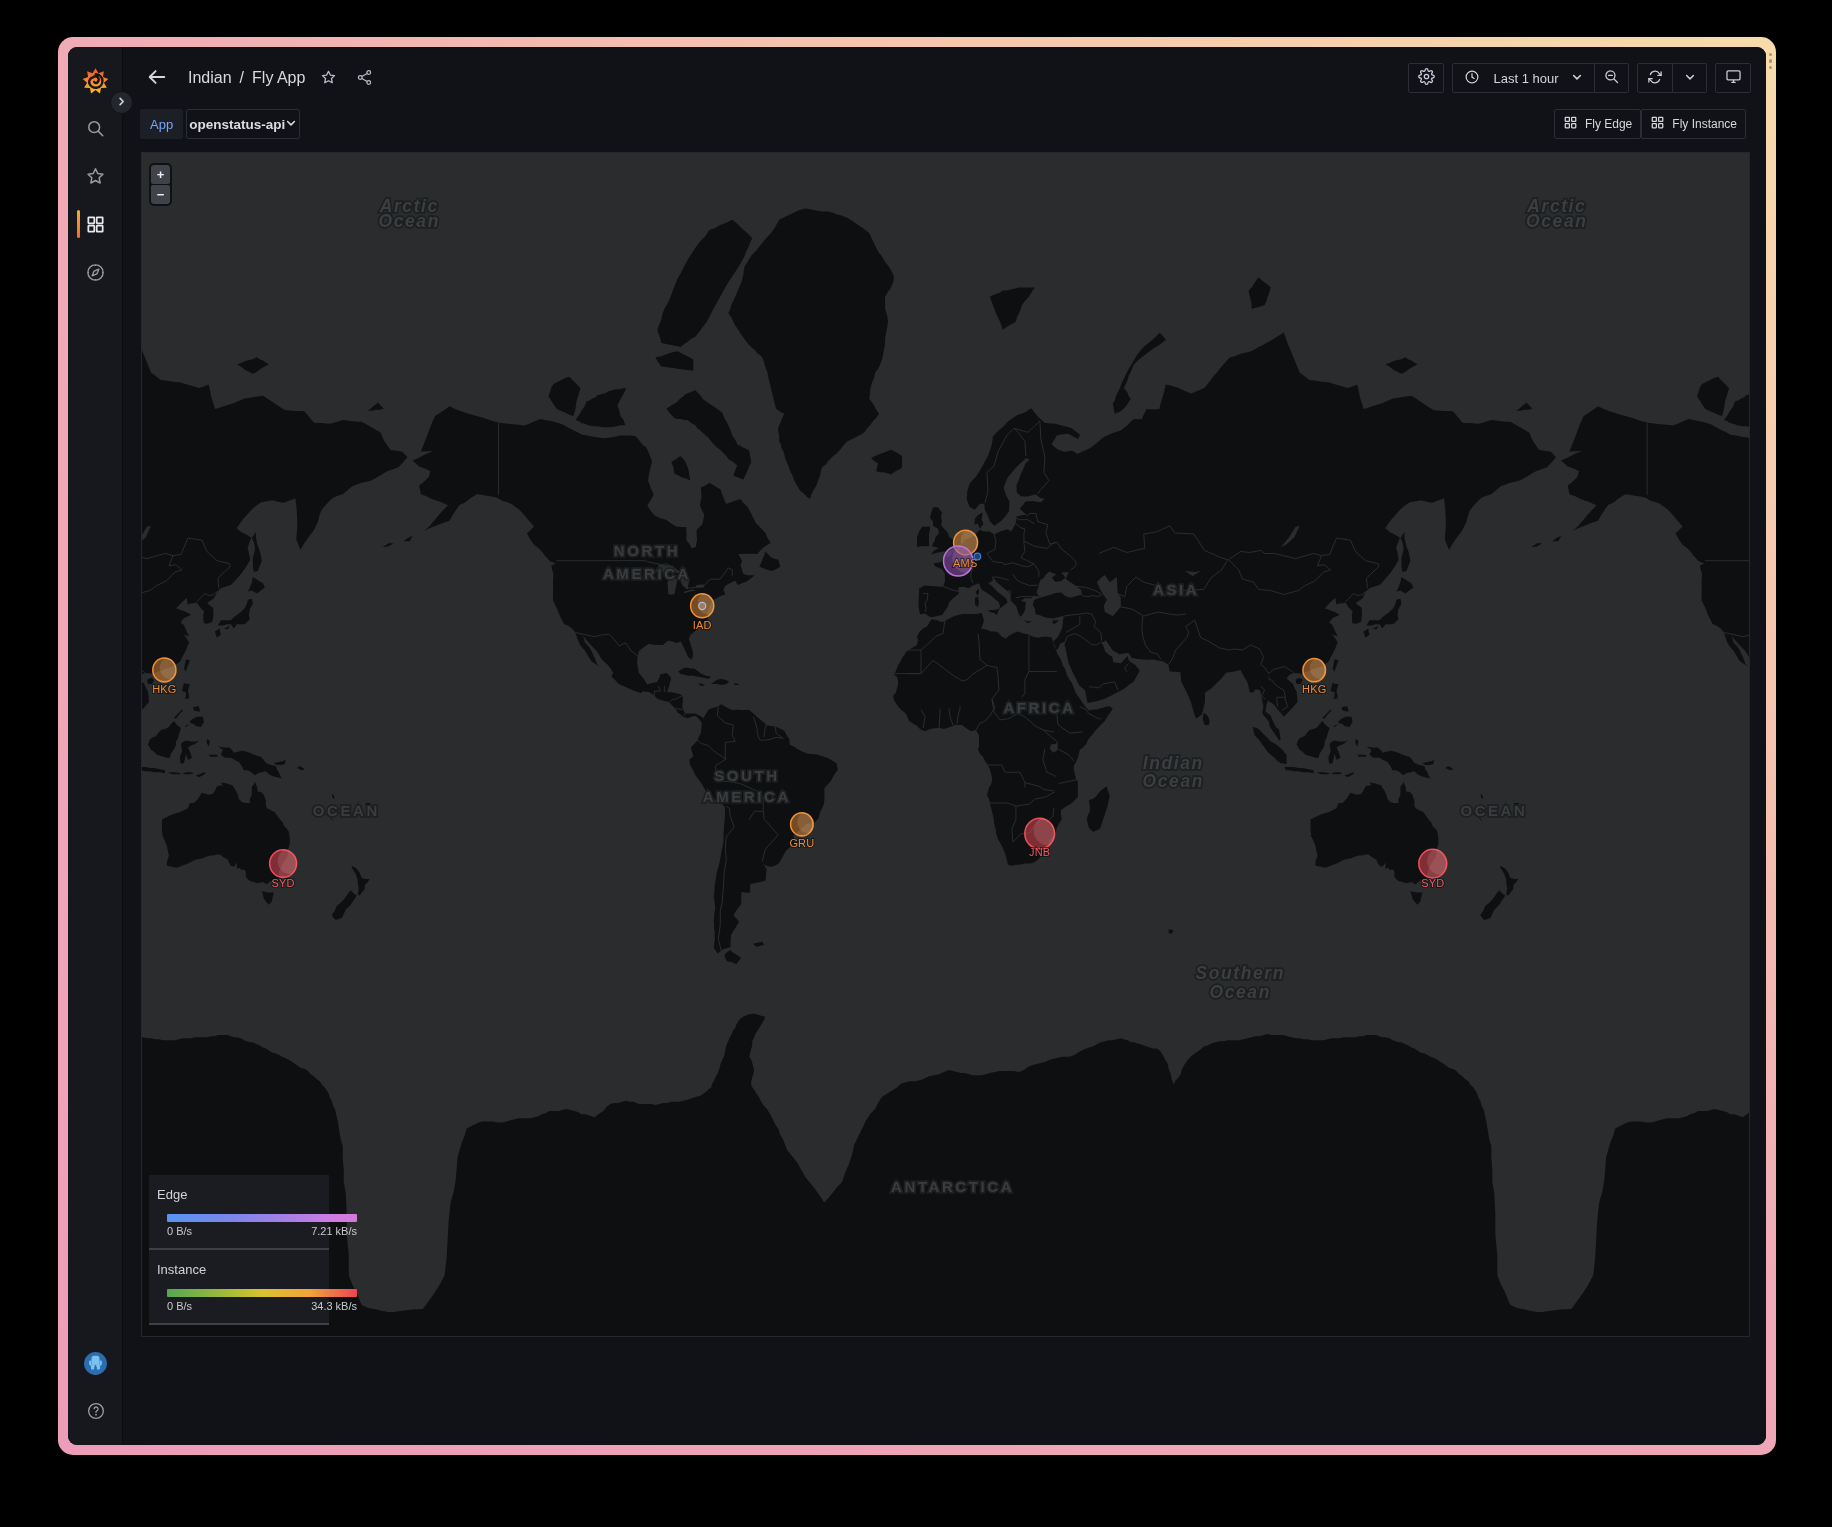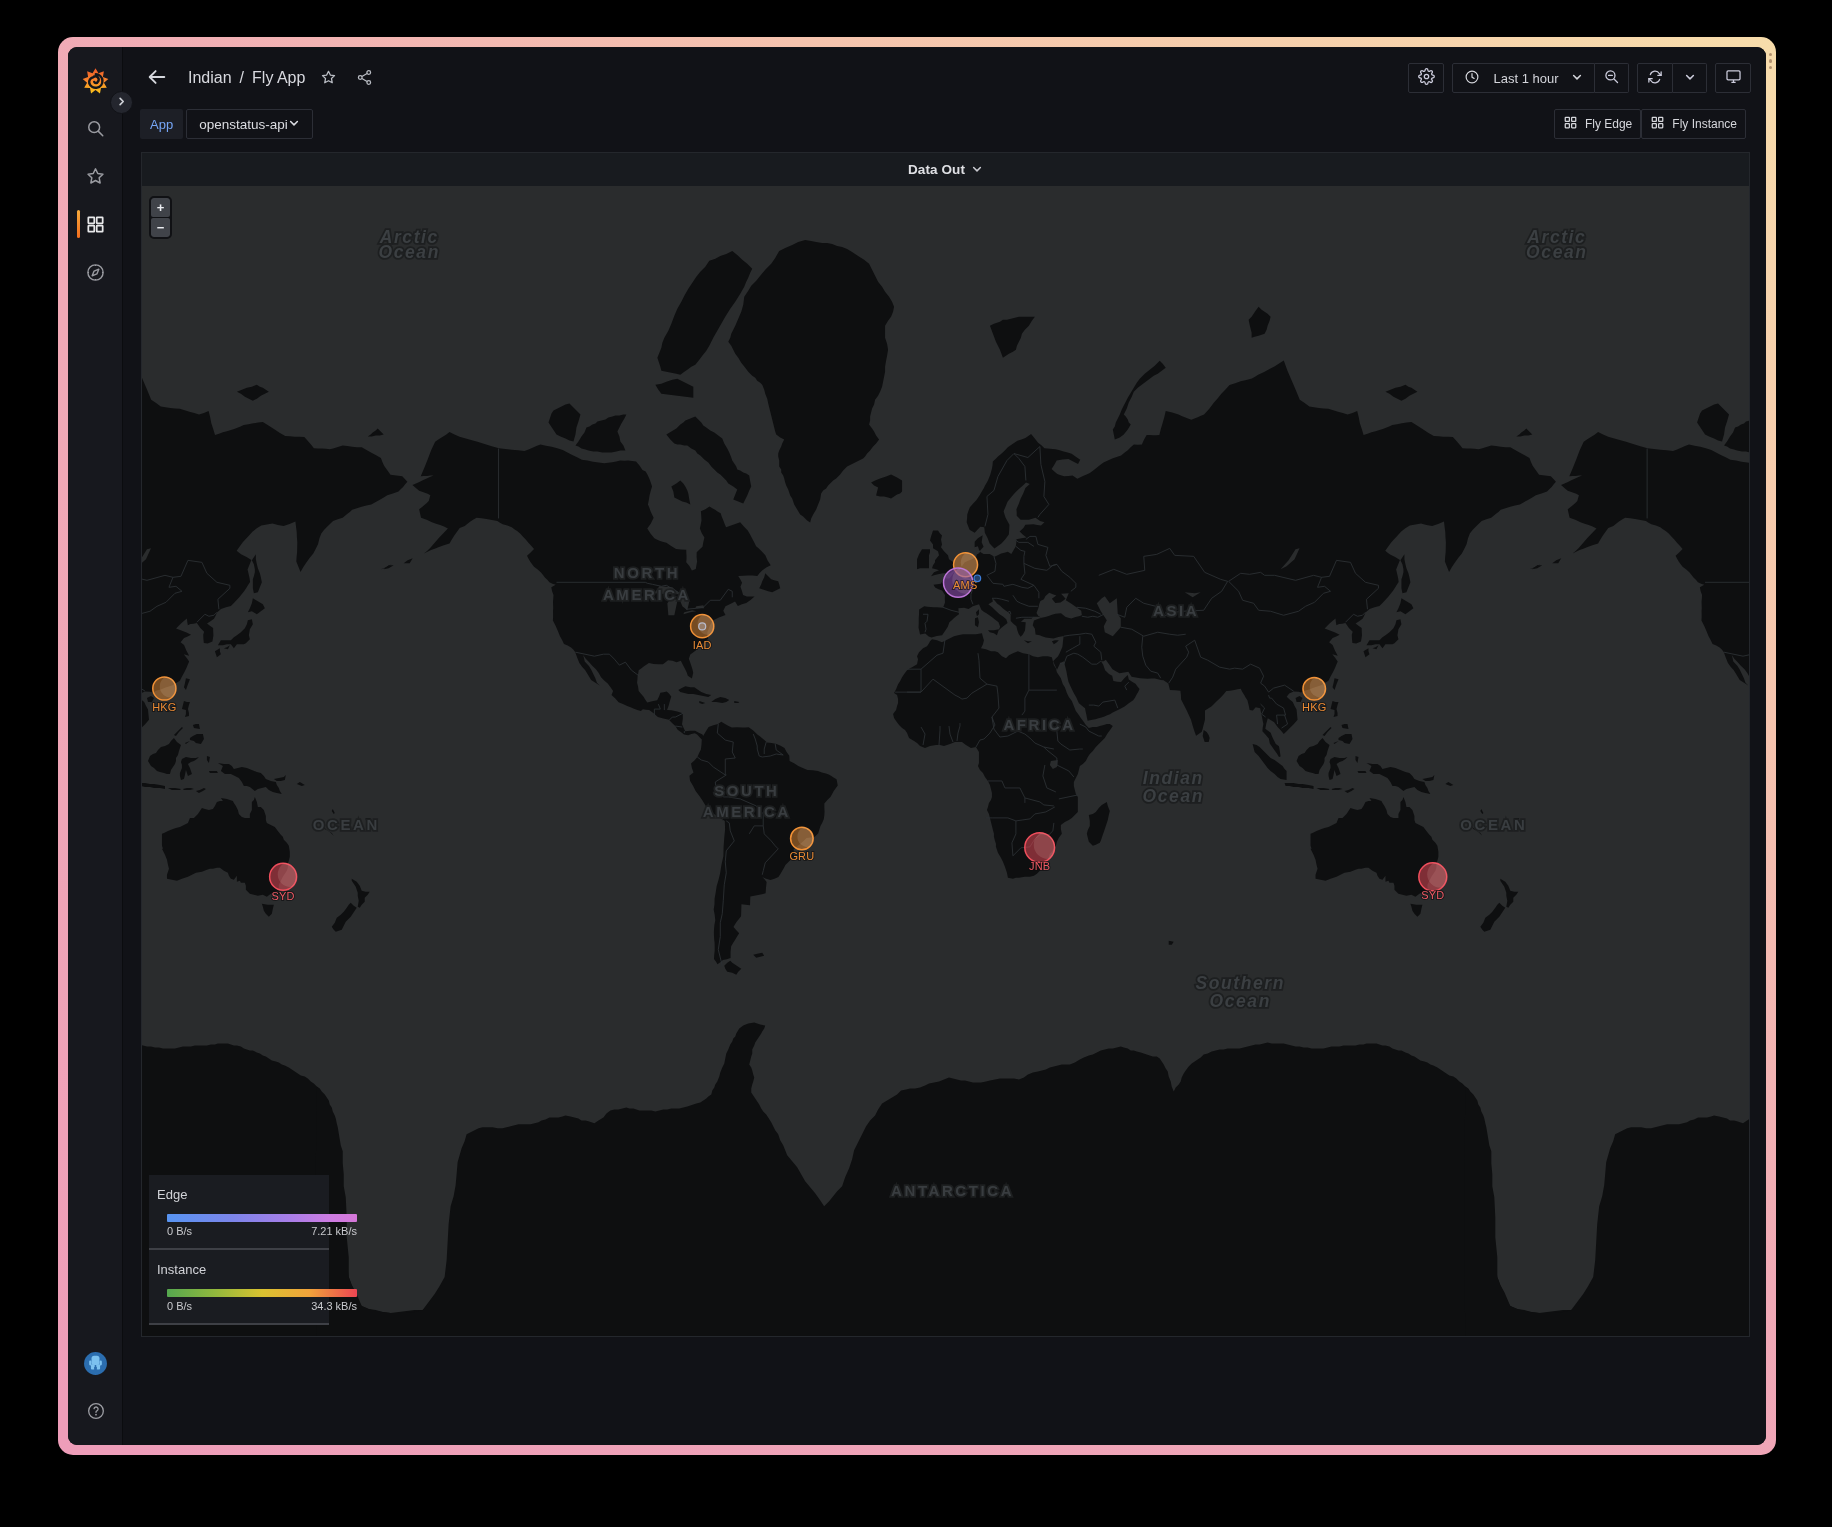--- a/index.html
+++ b/index.html
@@ -44,22 +44,22 @@
 .time-btn{width:143px;padding:0 11px;font-weight:500;color:#d4d5db;justify-content:flex-start}
 .time-btn .tr-label{flex:1;text-align:center;margin-left:1px}
 .zoomout-btn{width:34px}
 .refresh-btn{width:36px}
 .refresh-arrow{width:34px}
 
 .submenu{position:absolute;top:62px;left:0;right:0;height:30px}
 .var{position:absolute;left:16px;top:0;display:flex;height:30px}
 .var-label{display:flex;align-items:center;padding:0 10px;background:#1d1f26;color:#76a6f7;font-size:13px;
   font-weight:500;border-radius:2px;cursor:pointer}
-.var-value{display:flex;align-items:center;margin-left:3px;padding:0 12px;border:1px solid #2c2e36;
-  background:#111217;color:#dcdde2;font-size:13.5px;font-weight:400;border-radius:2px;cursor:pointer}
+.var-value{display:flex;align-items:center;margin-left:3px;padding:0 2px;border:1px solid #2c2e36;
+  background:#111217;color:#dcdde2;font-size:13.5px;font-weight:700;border-radius:2px;cursor:pointer}
 .var-value svg{margin-top:1px}
 .submenu-right{position:absolute;right:20px;top:0;display:flex;height:30px}
 .dash-link{display:flex;align-items:center;gap:7px;padding:0 8px;border:1px solid #2c2e36;border-radius:2px;
   color:#d6d7dc;font-size:12px;font-weight:500;cursor:pointer;background:#111217;text-decoration:none}
 
 .panel{position:absolute;left:17px;top:105px;width:1609px;height:1185px;background:#181b1f;
   border:1px solid rgba(204,204,220,.07);display:flex;flex-direction:column}
 .panel-header{height:33px;display:flex;align-items:center;justify-content:center;gap:6px;cursor:pointer}
 .panel-header h2{font-size:13.5px;font-weight:600;color:#dfe0e4;letter-spacing:.1px}
 .panel-header svg{color:#c9cad0;margin-top:1px}
@@ -279,26 +279,20 @@
                   <rect x="3.6" y="3.6" width="6.6" height="6.6" rx=".8"></rect>
                   <rect x="13.8" y="3.6" width="6.6" height="6.6" rx=".8"></rect>
                   <rect x="3.6" y="13.8" width="6.6" height="6.6" rx=".8"></rect>
                   <rect x="13.8" y="13.8" width="6.6" height="6.6" rx=".8"></rect>
                 </svg></span>
               <span>Fly Instance</span>
             </a>
     </div>
    </div>
    <section class="panel">
-    <header class="panel-header">
-      <h2>Data Out</h2>
-      <span><svg width="12" height="12" viewBox="0 0 16 16" fill="none" stroke="currentColor" stroke-width="2" stroke-linecap="round" stroke-linejoin="round">
-                <path d="m3.5 6 4.5 4.5L12.5 6"></path>
-              </svg></span>
-    </header>
     <div class="map">
      <svg class="map-svg" viewBox="0 0 1609 1152" preserveAspectRatio="none">
       <rect x="0" y="0" width="1609" height="1152" fill="#2a2c2d"></rect>
       <defs>
         <g id="world">
           <path d="M279.1 290.8L282.7 282.2 286.2 273.5 289.5 264.7 293.5 256.2 297.1 253.8 300.7 251.4 304.4 249.1 307.9 246.5 312.9 249 318 251.1 323.3 252.8 328.6 254.3 335.9 256.3 343 258.4 350.2 260.7 357.4 262.7 363.8 263.5 370.2 264.1 376.6 264.7 382.9 265.4 387 264 391 262.3 394.9 260.5 398.9 259 404.5 260.2 410.2 261.2 415.8 262.7 421.3 264.5 426 267 430.8 269.4 435.6 271.8 440.4 274.3 446 275.1 451.6 276.2 457.2 277.1 462.8 277.7 466.8 277.3 470.8 276.8 474.8 276 478.8 275.1 482.8 275.2 486.8 275.1 490.8 275.4 494.7 276 498.1 280.1 501.1 284.4 504.3 286 506.3 289.6 508 293.3 509.4 297.1 510.7 300.9 509.4 305.4 508.2 309.8 507.5 314.4 506.6 319 508 322.3 509.2 325.8 510.7 329.1 512.3 332.4 510.9 335.2 509.5 338 507.7 340.6 505.9 343.1 509.1 348.2 513 352.8 515.9 354.3 518.8 355.6 522 356.5 525.1 357.4 529.8 360.7 534.7 363.7 539.8 364.1 544.9 364.3 545 367.4 545.2 370.5 545.2 373.7 544.9 376.8 548.1 380.7 550.6 385.1 554.5 383.6 555.1 379.9 555.8 376.2 555.3 371.7 555.4 367 558.2 364.1 561.2 361.4 562 356.8 563.1 352.2 560.5 347.8 558.6 343.1 559.4 339 560.2 335 559.9 330.4 559.6 325.8 564 323.7 568.2 321.1 571 322.7 573.8 324.4 576.6 326.2 579.4 327.8 580.5 331.4 582 334.9 583.3 338.4 584.8 341.9 588.3 340.6 591.9 339.4 595.4 338.2 598.9 336.9 602.6 341 606.5 345 608.7 348.9 610.8 352.9 612.9 356.8 614.9 360.9 617.3 363 619.6 365.2 621.8 367.5 624.1 369.8 626.4 375.1 629.5 379.9 625 382.2 620.9 385.1 618.4 387.7 616.1 390.6 611.3 390.3 606.5 390.3 601.8 390.4 597 390.6 599 394 600.8 397.5 599.2 401.4 600.7 405.6 601.8 409.8 605.6 411.2 609.4 411.1 613.3 411.2 609.3 414.7 605 417.6 600.7 418.9 596.6 420.7 593.8 416.2 589 418.7 584.2 421.1 582 425.5 584.2 429.8 580.9 430.9 577.6 432.2 574.6 433.8 571.4 435.3 568.5 440.3 567.3 443.8 566 447.2 566.2 450.5 566.9 453.6 562.8 456.7 559 460.2 556.7 462.8 554.4 465.2 551.7 467.3 549 469.4 547.5 473.5 548.8 477 550 480.5 551.1 484.1 551.9 487.7 550.6 493.4 546.5 490.6 545.3 487.1 543.6 483.7 541.5 479.7 539.5 475.7 535.3 477.2 531.1 475.7 526.7 475 524.2 477 521.6 479 517.1 479 512.3 478.8 507.5 477.9 504.9 479.7 502.3 481.4 499.8 483.3 497.3 485.2 496.8 488.3 496.2 491.4 496 494.5 495.7 497.6 496.7 501.7 497.3 505.9 499.6 508.7 502 511.4 503.8 514.5 505.9 517.5 510.8 516.2 515.8 515.1 517.7 511.5 519 507.6 522.2 507.1 525.4 506.3 527.8 508.7 529.9 511.4 528.3 516.8 527.2 520.9 525.7 524.8 530.2 525.2 535.9 526.3 541.4 528.1 541.5 533.7 540.7 539.3 542.2 542.8 543.9 546.1 548.9 545.7 553.8 545.8 557.5 547.6 561.2 549.4 561.8 551 564.5 546.4 567.3 541.9 572 540.2 576.8 539 580 536.7 584.2 539.3 587.3 541 590.6 542.5 595.7 542.2 600.8 542.5 604.2 542.5 607.5 542.2 612 545.5 616.1 549.4 618.6 551.3 621 553.3 623.4 555.3 625.7 557.4 630.5 558 635.3 559 639.4 560.8 643.3 562.9 645.4 567 648.1 570.8 648.4 576 652.9 578.2 657.1 580.9 661.6 583 666.3 584.9 671.6 585.2 676.8 585.9 680.7 587.4 684.8 588.4 687.6 589.6 690.2 591.1 692.8 592.7 695.4 594.2 696 597.4 696.6 600.6 694.6 603.3 692.6 606.1 691 609 689.3 612 686.2 615.1 683.2 618.5 683.2 622.5 683.4 626.5 683.2 630.4 682.6 634.4 681.1 637.8 679.3 641.1 678.2 644.7 677.1 648.3 673.6 651.8 669.5 652.7 665.3 653.2 662.4 656.2 659.2 659 655.8 661.6 652.5 664.4 652.4 668 652.5 671.6 648.5 676 644.2 680.1 642.7 683.2 640.9 686.3 639.2 689.3 637.2 692.2 633.3 694 629.2 695.3 624.1 693.7 621.2 692.2 623.5 694.6 625.4 697.2 624.8 702.8 624.4 708.4 620.7 709.5 616.8 710.3 613 711 609.1 711.7 608.9 716 608.8 720.4 604.5 720.1 600.2 719.6 600.1 722.6 600 725.6 599.9 728.6 599.8 731.6 597.7 734.2 595.6 736.8 593.8 739.6 592.2 742.4 595.1 745.5 597.9 748.5 595.8 751.7 593.9 755 591.8 758.2 589.9 761.6 589.3 767.4 589.3 773.3 585.5 774.5 581.6 775.4 579 777.6 576.2 779.6 574.6 776.9 572.7 774.3 572.9 770.3 573.4 766.2 573.4 762.2 573.3 758.1 572.9 754.8 572.7 751.4 572.6 748.1 572.7 744.8 573.1 740.2 574 735.6 573.4 730.1 572.4 724.7 573.2 719.4 573.3 714.1 574.4 707.7 575.4 701.3 577.2 695.1 578.8 688.7 580.2 680 582.1 671.4 582.3 662.6 582.9 653.9 583.3 649.4 583.8 645 583.7 640.5 583.5 636.1 579.7 633.6 575.8 631.1 571.9 628.7 567.9 626.4 566.2 623.7 564.5 621 562.8 618.3 561.2 615.5 557.9 610.7 554.3 606.1 551.7 600.8 548.7 595.8 548.1 590.7 552.2 587.5 550.6 583.1 549.7 578.5 553.1 575.6 556.1 572.1 557.7 568.2 559.6 564.5 560.2 559.5 560.5 554.5 558.1 552 555.8 549.4 553.5 548.1 550.1 549 546.8 550.3 542.7 549.4 539.5 547 536.3 544.8 534 540.9 530.7 537.9 527.6 534.7 522 533.5 516.5 531.8 512.3 528.1 507.8 524.8 504.6 524.7 501.5 524.2 499.5 525.8 496 524.8 492.6 523.6 489.2 522.1 485.8 520.8 481.5 518.9 477.2 517.1 473.9 513.4 470.1 510 471.7 505.9 469.1 502.1 466.3 498.3 462.8 495.3 459.6 492 457.3 487.9 454.5 484.1 450.8 480.6 447.5 476.8 444.3 473.5 441.7 469.8 442.6 473.1 443.3 476.4 445.4 478.6 447.5 480.8 449.8 484.5 451.6 488.4 453.8 492.9 455.5 497.6 458.3 500.4 454 497.7 449.7 494.8 446.7 489.8 443.6 484.8 440.6 481.5 437.9 477.9 435.7 472.4 433.7 466.7 431.8 464.3 429.6 462.2 426.2 460.2 422.5 458.7 420.6 454.7 418.4 450.8 416.5 446 414.1 440.6 411.4 435.3 411.6 432.2 411.6 429.1 411.5 426 411.7 422.9 411.6 419.6 411.5 416.3 411.8 413.1 412 409.8 410.6 405.9 409.8 401.9 414.2 399.5 411 398.5 407.9 397 405.8 394.4 403.4 392.1 401.5 389.6 399.5 387.1 396.2 384.1 392.5 381.5 390.6 378.8 388.6 376.2 387 373.3 385.5 370.3 389.1 367.1 392.5 363.7 389.7 360.5 386.9 357.4 384.2 354.1 381.3 351 378.6 348.2 375.6 345.6 372.8 343.8 370.2 341.9 365.8 340 361.2 338.8 358.4 337.4 355.8 335.6 350.4 334.6 344.9 333.7 340 332.8 335 332.4 331.9 334.2 328.8 336.1 325.9 338.3 323.2 340.6 318.1 342.5 315.4 346.3 312.7 350.1 310.2 354 307.9 358 302.2 359.8 296.7 362 293.1 363.5 289.4 364.7 285.8 366.4 282.3 368.1 285.4 365.6 288.3 362.9 290.9 359.9 293.5 356.9 297.4 352.3 301.5 348 303.9 345.6 306.3 343.1 302.4 341.2 298.5 339.5 294.4 338.3 290.3 336.9 285 334.3 279.4 332.4 278.4 328.1 277.5 323.8 280.1 321.9 282.5 319.9 284.9 317.8 287.1 315.5 288.7 309.8 286 308.4 283.2 307.3 280.4 306.3 277.5 305.4 274.2 302.4 270.8 299.4 274.3 298 277.7 296.4 281.1 294.8 284.5 293.2 288.2 291.6 291.9 290 288.7 290.1 285.5 290.4 282.3 290.5Z M669 337L666 335 664 333 662 331 659 329 656 324 653 319 652 316 651 313 649 310 648 307 647 304 645 300 644 297 643 293 642 290 640 287 640 284 638 281 638 278 638 275 637 271 637 268 638 265 640 261 641 258 643 254 639 252 635 249 634 246 633 242 632 238 631 234 630 230 629 226 628 222 627 218 626 213 624 208 623 204 621 199 619 197 616 195 614 192 611 190 607 186 604 182 600 177 597 172 594 168 592 164 590 160 587 156 589 152 590 148 592 144 594 140 597 133 600 126 602 119 603 111 607 105 610 100 615 95 619 90 624 84 630 78 634 72 638 65 644 62 651 59 657 56 664 54 670 55 675 56 681 57 686 57 691 58 696 60 701 61 706 63 711 66 717 70 723 74 728 78 731 84 734 90 737 96 741 101 744 106 748 111 751 116 753 121 752 126 750 131 747 135 744 140 744 146 744 152 746 158 747 164 746 170 745 175 744 181 744 186 743 191 742 196 741 201 739 206 737 210 734 214 733 219 731 223 730 227 729 231 729 235 728 239 731 243 733 246 735 250 738 254 735 258 732 261 729 265 726 268 724 271 722 273 718 275 714 277 710 279 706 281 702 285 699 289 697 291 695 293 692 295 690 297 687 300 685 303 682 305 680 308 679 314 677 319 675 324 672 329 670 333Z M602 318L597 316 592 314 594 309 596 304 592 301 587 298 585 295 582 292 579 289 576 287 573 284 570 281 567 277 563 274 561 272 559 270 556 268 554 265 550 263 546 260 543 260 539 259 536 259 533 258 529 254 525 249 530 246 535 243 537 241 539 239 542 237 544 235 549 233 554 231 557 234 560 237 562 240 565 242 569 245 573 247 577 250 581 253 583 258 586 263 588 267 590 272 591 275 593 278 595 281 596 284 599 285 602 287 605 288 608 290 609 296 610 301 608 305 606 310 604 314Z M484 265L479 265 475 266 470 267 466 267 461 267 456 266 452 266 447 265 444 264 440 263 437 261 434 260 437 256 440 251 443 247 445 242 448 241 451 239 454 238 456 236 460 235 464 234 467 232 471 231 474 230 478 230 482 229 485 229 483 233 480 238 478 242 476 246 478 251 479 256 482 260Z M520 185L525 186 530 187 535 188 539 189 543 186 546 184 550 181 554 179 558 174 561 170 565 165 568 160 572 152 576 145 580 138 584 131 589 123 594 116 599 108 603 101 605 96 607 92 609 87 611 83 606 78 601 74 596 69 591 65 585 68 579 70 574 73 568 75 564 81 559 86 555 91 551 97 547 103 543 110 540 116 536 123 533 130 530 138 527 145 523 152 521 157 520 162 518 167 516 172 517 175 518 178 519 181Z M432 256L428 255 424 253 419 251 415 249 413 246 411 243 409 240 407 237 408 234 409 231 410 228 412 225 416 223 420 221 424 219 428 218 430 220 433 223 436 226 439 229 437 236 435 242 434 249Z M552 212L544 211 536 210 528 209 520 208 517 204 514 199 520 198 525 196 531 194 536 193 540 195 544 197 548 199 552 201 552 206Z M549 319L545 317 541 316 537 314 533 312 532 306 530 301 535 298 539 295 542 298 544 301 546 305 547 308 548 314Z M639 403L635 405 631 407 627 406 624 405 621 404 618 403 620 399 621 396 623 392 624 388 627 391 630 394 633 395 637 396 638 399Z M537 505L540 503 544 501 549 502 553 502 557 505 560 507 565 509 570 510 567 512 562 511 557 510 552 509 547 509 543 508 539 507Z M570 517L574 514 579 512 584 513 588 515 585 517 581 518 575 517Z M735 310L739 311 743 311 747 312 750 313 753 311 756 309 759 308 761 306 761 300 761 295 756 292 750 289 745 291 739 293 734 295 730 297 733 300 737 302 736 306Z M790 391L793 390 797 389 802 388 805 388 809 388 812 386 813 381 814 378 811 376 808 374 807 370 803 366 800 362 801 359 800 354 801 350 799 348 797 345 792 345 791 348 790 351 789 355 792 359 792 363 797 366 798 370 794 375 794 377 792 380 791 383 795 384 798 385 793 387 790 391Z M788 383L785 383 782 383 779 383 776 384 776 379 776 374 778 369 781 364 785 364 789 364 789 367 788 370 788 373 788 376 788 379Z M849 140L853 138 856 137 859 136 862 134 866 134 870 133 874 132 878 131 882 131 886 131 890 131 894 131 891 135 888 140 884 144 881 148 880 152 878 156 876 160 875 164 872 166 868 168 865 170 862 172 859 164 855 156 852 148Z M974 254L979 252 983 249 987 244 990 239 988 237 987 234 985 231 983 229 986 223 988 217 991 211 993 206 997 202 1001 199 1005 196 1009 193 1013 190 1017 188 1021 185 1025 182 1022 178 1019 175 1014 180 1009 184 1004 188 999 193 996 197 993 202 990 207 987 212 985 216 983 220 981 224 979 229 977 233 975 237 974 241 972 244 973 249Z M1111 152L1114 151 1118 150 1121 149 1124 148 1126 144 1127 140 1129 135 1130 131 1127 128 1124 126 1121 124 1118 121 1115 125 1113 128 1111 131 1108 134 1109 139 1110 143 1111 147Z M1245 206L1250 204 1255 202 1260 201 1265 199 1268 201 1271 202 1274 204 1277 206 1273 208 1269 210 1265 213 1261 215 1257 213 1253 211 1249 208Z M1376 251L1380 251 1384 250 1388 250 1392 249 1389 246 1386 243 1384 245 1381 247 1379 249Z M778.1 424.2L778 428.7 777.7 433.3 777.7 437.8 777.5 442.4 778.3 445.8 779 449.2 784.2 448.4 787.7 451.2 790.5 452.2 795.8 450.9 801.1 450 804 445.8 806.8 441.5 808.4 437 810.8 434.9 813.1 432.8 815.5 430.8 818 429 817.6 425.9 817.4 422.9 823.1 422.4 827.6 423.8 831.8 421.1 834.9 420 838.1 418.9 839.2 421.8 840.4 424.6 842.8 426.5 845.5 428.1 848.4 430 851.2 431.9 854.3 434.6 857.6 437 859.2 441.5 857.6 445.2 860.5 442.4 862.4 441.1 866.6 437.8 865.3 434.1 862.1 431.3 858.6 429 854.8 425.6 851.2 422 847.4 418.9 851.9 416.2 851.2 412.6 853.9 415.4 856.4 418.5 859.2 420.6 861.8 422.9 864.3 424.9 866.9 426.8 869.8 429.4 869.7 432.6 869.8 435.7 872.5 438.6 875.5 441.1 876.4 445 877.8 448.8 879.7 451.6 881.9 449.2 884.1 445.2 884.5 441.1 884.8 437 880 436.6 883.5 433.6 887 433.6 890.5 433.6 892.8 431.5 896.8 431.6 900.8 432.2 897.6 431.1 895.6 427.7 897.6 422.4 898.3 419 899.5 415.8 903 413.9 904.6 410.8 908.4 407.5 911.9 409 915.5 410.3 911 413.5 914.5 417.6 919.6 417.1 922.2 415.4 924.7 413.5 922.6 410.9 920.2 408.4 924.1 408.2 927.9 408 926.4 411.4 925 414.9 929.8 418 932.7 420 935.6 422 940.4 425.5 941 429.8 939.1 430.7 934.7 431.7 930.5 433.2 927.4 432.5 924.4 431.5 920.2 428.1 914.5 428.5 911.1 429.6 907.8 430.7 904.3 431.7 900.8 432.6 896.9 433.8 893.1 435.3 891.8 439.9 894 443.6 894.7 449.2 898.8 450 901.8 451.4 904.9 452.4 908.8 452.7 912.6 453.2 917.6 451.8 922.8 450.8 922.2 455.2 921.9 458.5 921.5 461.8 920 465.4 918.3 469 917 471.3 914.6 473.6 912.3 476.1 914.2 480.3 916.1 484.5 917.8 481.2 919.3 477.9 923.1 476.1 924.3 481.2 925.6 486.3 926.5 491.4 927.6 496.5 930 501.8 932.4 506.9 933.9 509.7 935.5 512.4 936.8 515.3 938.1 518.1 941.1 520.7 944.2 523.2 944.8 526.3 945.5 529.4 946.1 532.6 946.8 535.7 951.5 534.7 954.6 534.1 957.7 533.3 960.7 532.4 963.7 531.4 966.4 530.2 969.2 529.1 971.9 527.5 974.5 526.1 979.2 523.8 983.8 521.5 988 518.1 992.4 515.1 994.2 512.6 995.6 510 997.4 507 998.8 503.9 996.7 501.3 994.7 498.6 991.3 496.6 988 494.4 987 489.8 983.5 493.2 980.3 496.9 976.5 496.5 972.6 495.8 971.4 490.6 968.2 488.8 964.3 485.2 962.4 479.7 960.2 476.1 963 476.1 965 474.6 968.4 479.3 971.7 484.1 975.1 486.2 978.7 488.1 983.2 487.4 987.6 486.6 990.8 491.6 995.1 492.4 999.5 493 1003.1 493.3 1006.8 493.5 1010.5 493.3 1014.2 493.4 1017.2 494.1 1020.2 494.8 1022.8 495.1 1027.6 498.3 1028.4 501.6 1029.2 504.9 1034.5 505.1 1039.7 505.6 1040.2 510 1040.4 514.4 1043.1 519.6 1045.8 524.8 1048.1 529.8 1050.3 534.7 1051.4 538.7 1052.6 542.7 1053.9 546.7 1055.4 550.6 1058.3 548.7 1061.1 546.8 1062 543.7 1062.7 540.6 1063.6 537.5 1064.3 534.4 1064.3 529.9 1064.3 525.5 1067.5 523.5 1070.7 521.5 1072.8 519.3 1075 517.2 1077.1 515.1 1079.3 513.1 1082.6 509.6 1085.7 505.9 1089.2 505.6 1093.7 504.9 1096.9 504.2 1100.1 503.5 1101.4 506.3 1103.6 510 1105.1 512.6 1106.8 515.1 1108 519.9 1109 524.8 1112.2 525.5 1115.1 522.2 1119.6 523.2 1120.5 527.8 1121.5 532.4 1122.1 535.7 1122.8 539 1122.1 542.5 1121.8 546.1 1125 549.8 1128.2 553.5 1129.2 558.4 1131.5 561.8 1133.9 565.2 1136.3 568.6 1138.4 572.1 1140 571.5 1139.3 566.4 1138.4 561.3 1135.2 559 1133.8 556.3 1132.4 553.5 1131.2 550.6 1130.1 547.7 1127.4 545.8 1124.7 543.8 1125.7 538.4 1127.2 533.1 1130.4 535.2 1133.6 537.3 1136.8 541.6 1140.1 545.2 1143.2 549 1146.1 546.1 1149 543.2 1153.1 539.1 1157 534.7 1156.5 529.6 1156 524.5 1153.9 520.7 1152.2 516.8 1149.1 514.3 1146.1 511.7 1148.6 508.3 1153.1 506.3 1158.2 506.6 1160.5 507.3 1164.9 505.5 1169.4 504.2 1172.9 502.5 1176.8 501.4 1180.6 500 1184.3 497.8 1187.9 495.5 1189.9 491.6 1192.4 487.2 1194.6 482.7 1195.8 479.5 1197.2 476.4 1194.6 472.6 1191.8 469 1197.2 470.5 1194.4 465.3 1192.1 459.8 1188.6 457.1 1192.1 452.8 1195.7 451.4 1199.1 449.6 1194.6 447.2 1189.4 445.3 1184.1 443.2 1186.8 440.6 1189.3 437.9 1192.2 435.6 1195 433.2 1195.3 436.6 1195.9 439.9 1198.5 438.7 1201.7 438.4 1204.9 437.8 1206.7 440.2 1208.4 442.8 1212.2 446.4 1211.3 449.6 1211.5 453.8 1211.9 457.9 1215.7 458.3 1220.5 456.4 1221.5 450.4 1221.3 446.6 1221.2 442.8 1218 440.6 1215.1 438.2 1218.6 435.9 1222.1 433.6 1223.7 430.5 1225 427.2 1229.1 423.8 1234.1 422.1 1239 420.7 1242 417.7 1244.8 414.7 1247.6 411.6 1250.2 408.4 1252.4 405.6 1254.4 402.6 1256.2 399.6 1258.2 396.6 1257.8 393.4 1257.1 390.3 1256.4 387.2 1255.7 384.1 1257.6 379.4 1259.5 374.6 1254.7 371.7 1249.6 369.2 1247.2 367.3 1244.8 365.4 1247.8 361.1 1250.9 356.9 1253.4 354.2 1255.8 351.5 1258.3 348.9 1260.8 346.2 1264.9 342.9 1269.4 340 1275 339.1 1280.6 338.1 1286.1 339.6 1291.8 340.6 1294.7 339.5 1297.7 338.5 1300.7 337.4 1303.6 336.2 1304.2 341.4 1304.9 346.5 1305.1 351.7 1305.5 356.9 1305.4 361.7 1305.3 366.6 1304.8 371.4 1304.5 376.2 1306.6 381.4 1308.7 386.6 1311.4 381.8 1314.4 377.3 1317.8 372.6 1321.5 368.1 1324 363.4 1326.3 358.6 1327.6 353.2 1329.5 348 1332.2 344.7 1335.1 341.5 1338.2 338.5 1341.3 335.6 1346 333.8 1350.9 332.4 1353.3 330.4 1355.7 328.4 1358.1 326.5 1360.4 324.4 1365.2 322.8 1369.9 321.2 1374.7 320.1 1379.6 319 1383.6 316.7 1387.7 314.6 1391.6 312.2 1395.6 309.8 1401.2 308 1406.8 306.1 1409 303.7 1411.4 301.4 1413.5 298.8 1415.7 296.3 1413.2 293.5 1410.6 290.8 1404.7 289.9 1398.8 289.3 1395.6 284.7 1392.4 280.2 1390.7 276.4 1389.2 272.5 1384.4 269.8 1379.7 267.1 1374.8 264.4 1370 261.8 1365.2 261.6 1360.4 261.2 1355.6 260.5 1350.9 260 1347.7 261 1344.5 262 1341.3 262.9 1338.1 263.6 1334.1 263.3 1330.1 263 1326.1 262.9 1322.1 262.7 1319.8 259.8 1317.4 257 1315 254.2 1312.5 251.4 1307.7 251.3 1302.9 251.3 1298.1 250.8 1293.4 250.4 1287.7 247.1 1282.1 243.4 1276.6 239.8 1271 236.3 1266.2 237 1261.4 237.7 1256.6 238.7 1251.8 239.4 1248.7 240.8 1245.5 242.1 1242.3 243.4 1239 244.5 1235.1 245.7 1231 246.8 1227.1 248.2 1223.1 249.4 1221.3 243.5 1219.4 237.6 1218.2 231.5 1216.7 225.5 1212 227.3 1207.1 228.8 1202.3 227.5 1197.5 226.1 1192.7 224.7 1187.9 223.2 1183.1 222.9 1178.3 222.3 1173.5 221.6 1168.8 221 1164.1 217.4 1159.2 214 1155.1 204.2 1151 194.5 1146.8 184.7 1143.2 174.8 1138.5 177.8 1133.8 180.7 1128.9 183.4 1124 186.1 1120.8 187.7 1117.5 189.2 1114.4 191 1111.3 192.8 1105.7 194.3 1100 195.6 1094.5 197.6 1088.9 199.3 1084.8 203.8 1080.7 208.2 1076.9 212.9 1072.9 217.5 1070.7 220.4 1068.4 223.3 1065.9 226.1 1063.4 228.8 1060.2 230.2 1057 231.6 1053.8 232.9 1050.6 234.1 1047.3 233 1044.1 231.7 1040.9 230.3 1037.8 228.8 1034.7 227.8 1031.5 226.9 1028.3 226.1 1025 225.5 1023.6 231.5 1021.9 237.5 1020.1 243.4 1018.6 249.4 1015.4 249.6 1012.2 249.7 1009.1 249.5 1005.9 249.4 1003.2 254.1 1001.1 259 997.1 259.2 993.1 259 989.9 261.8 987 264.8 983.6 267.3 980.3 269.9 975.8 271.4 971.4 273 967.1 274.9 962.7 276.9 959.3 279.6 955.9 282.3 952.4 285 949 287.6 945.8 288.9 942.7 290.2 939.6 291.7 936.5 293.2 931.7 290 927.6 290.4 923.4 290.8 919.9 289.8 916.4 288.4 913.5 286 910.7 283.6 913.3 279.4 915.8 275.1 921.6 274 927.6 273.4 932.3 276.1 937.2 278.6 939.4 274.3 935 271.3 930.8 268.1 926.8 266.9 922.8 265.9 918.8 264.8 914.8 263.6 909.2 263.3 903.6 262.7 900.5 259.8 897.2 257.1 893.7 252.8 890.2 248.5 887.4 250.4 884.5 252.4 880.5 254 876.5 255.2 871.6 258.4 866.9 261.8 864.6 264.2 862.3 266.5 859.8 268.6 857.3 270.8 854.6 273.4 851.9 276 851.6 279.8 850.9 283.6 849.3 289.3 847.1 294.8 845.6 297.4 844.1 300.1 842.8 302.7 841.3 305.4 838.4 310.2 835.3 314.8 832 318.2 828.9 321.7 827.5 325.4 826.3 329.1 826.1 333 825.7 336.9 827.1 340.6 828.6 344.4 833.7 347.4 836.5 344.3 839.4 341.3 843.3 341.9 843.9 347.4 846.6 352.6 848.7 358 851 360.7 853.5 363.1 857 360.6 860.5 358 864.4 353.8 867.9 349.2 868.3 344.3 868.5 339.4 866.6 335.9 864.7 332.4 863.6 329.1 862.7 325.8 864.7 321 866.6 316.2 870.2 311.9 873.9 307.6 876.6 304.9 879.4 302.2 882.3 299.7 885.1 297.1 888.9 298.6 884.5 302.4 882.3 308 879.7 313.4 877.8 318.6 875.5 323.8 875.8 327.1 875.8 330.4 879.7 334.3 883.8 334.4 888 334.3 891.3 333.3 894.7 332.4 899.2 335.6 903.6 336.9 900.1 340 896.3 339.6 892.5 338.8 888.5 339.1 884.5 339.4 882.5 342.5 878.7 346.2 882.1 349.3 885.7 352.2 880.6 352.8 875.5 353.9 875.4 357.4 874.9 360.9 872.6 364.8 870.4 368.7 866.9 366.5 863.5 367.3 860.2 368.1 856.8 369.8 853.5 371.4 848.7 368.7 845.7 368.7 842.6 368.7 839.7 367 838.1 364.3 836.9 360.9 833.7 362 833.7 356.3 836.9 352.8 841.7 349.8 841.2 353.3 840.7 356.9 842.6 361.4 839.4 364.8 838.5 367.6 835.9 369.2 835.3 371.4 830.5 374.1 827.1 375.5 823.8 376.8 820.6 381.5 818.7 385.1 815.8 386.1 812.9 387.1 810.7 390.2 808.4 393.1 802.7 393.1 801.3 395.9 799.8 398.5 796.1 398.9 792.5 399.5 794.1 402.3 797.5 403.9 801.1 405.2 804 409.8 803.8 413.5 804 417.1 802 422.4 798.9 422.3 795.7 422 792.5 421.9 789.4 421.7 786.3 421.4 783.2 421.1Z M791 454L796 455 801 457 805 455 809 453 813 451 817 450 822 449 826 449 831 449 835 449 841 448 842 452 843 455 842 459 840 463 845 464 850 466 854 466 857 467 861 471 865 473 868 470 872 468 877 466 882 468 888 469 892 471 897 472 902 471 907 471 911 472 912 476 913 480 915 483 916 487 918 490 920 493 921 496 922 499 924 502 925 505 926 508 928 512 931 516 933 521 935 526 938 530 940 533 943 537 945 540 948 543 952 542 956 542 959 541 963 540 966 539 969 539 972 541 970 544 967 548 964 553 962 555 960 557 957 560 955 562 952 566 949 569 947 572 945 576 942 579 939 581 938 585 937 589 935 593 933 597 933 601 934 605 935 609 937 612 937 616 937 619 937 623 937 627 934 630 931 633 928 635 924 637 920 640 920 644 921 649 918 653 916 657 915 661 913 664 911 667 909 669 908 672 907 675 905 678 904 681 900 685 896 689 893 691 889 692 884 692 878 693 875 693 872 694 867 693 866 688 864 682 862 677 860 673 857 668 856 665 855 662 855 659 854 656 853 652 853 649 852 645 851 641 850 637 849 633 848 629 846 625 847 622 848 618 850 615 851 612 851 608 850 604 849 600 847 596 844 592 842 588 839 585 837 581 838 578 838 575 838 571 838 567 835 562 830 563 825 560 821 557 817 557 814 557 809 559 803 561 799 560 795 560 789 561 784 563 779 561 776 558 773 556 768 553 766 548 764 545 761 543 758 540 755 536 753 533 752 529 755 525 756 521 757 518 757 514 756 510 753 508 755 504 757 499 759 496 761 492 763 489 766 485 769 483 771 482 776 479 777 474 776 471 778 467 782 463 786 461 788 458 789 456Z M966 617L967 621 969 626 968 630 967 635 966 638 965 641 964 644 963 647 962 650 961 653 960 656 959 658 955 660 952 661 948 657 947 653 946 649 947 645 949 641 949 636 948 630 952 629 955 627 958 623 961 620Z M1063 545L1066 547 1068 550 1069 553 1068 557 1064 557 1063 554 1062 551Z M1112 559L1116 560 1119 562 1123 566 1127 570 1130 573 1134 575 1138 578 1142 581 1144 584 1146 586 1146 591 1146 595 1140 594 1137 592 1134 589 1130 586 1127 583 1124 579 1121 575 1118 571 1114 567 1113 563Z M1144 598L1148 598 1153 598 1158 599 1162 599 1168 600 1173 601 1173 604 1168 603 1162 603 1158 602 1153 602 1149 601 1145 601Z M1158 571L1156 576 1159 581 1162 583 1165 586 1168 587 1172 588 1175 589 1178 589 1179 585 1181 582 1183 579 1184 576 1184 573 1186 570 1187 566 1188 563 1189 560 1185 557 1182 553 1179 556 1177 559 1173 561 1169 562 1166 565 1164 568 1161 569Z M1190 574L1194 572 1199 573 1204 573 1207 572 1205 574 1202 576 1199 577 1196 579 1198 583 1199 586 1200 589 1196 591 1195 588 1194 585 1193 590 1192 594 1189 595 1188 591 1188 588 1190 583 1190 580 1189 577Z M1226 578L1232 579 1237 579 1240 581 1242 584 1246 583 1250 582 1255 583 1260 585 1265 587 1269 588 1272 591 1274 594 1279 596 1284 597 1285 600 1287 603 1288 606 1290 609 1285 608 1281 607 1277 605 1274 602 1270 603 1266 604 1263 606 1258 602 1255 601 1252 601 1250 597 1247 593 1243 591 1239 589 1236 589 1233 589 1229 586 1231 581Z M1190 524L1191 520 1192 516 1195 517 1198 517 1197 520 1196 524 1197 528 1197 531 1193 532 1194 529 1194 525Z M1198 553L1201 551 1205 549 1208 549 1211 549 1212 554 1209 559 1204 558 1202 556 1198 555Z M1182 550L1186 546 1190 542 1191 543 1187 547 1184 551Z M1192 502L1193 498 1194 493 1198 494 1196 499 1194 505Z M1155 513L1159 511 1162 513 1160 517 1156 517Z M1260 434L1261 439 1258 444 1257 450 1258 454 1254 458 1252 459 1248 459 1245 459 1242 463 1239 459 1235 459 1231 460 1226 460 1229 455 1234 455 1239 455 1242 452 1245 450 1249 447 1251 445 1253 443 1255 439 1256 435Z M847 445L853 445 858 444 856 450 853 448 849 447Z M834 433L837 432 838 437 837 442 834 440 834 437Z M835 427L838 424 838 429 836 431Z M883 455L887 456 891 456 887 458Z M911 456L914 455 918 455 916 457 913 459Z M262 378L266 375 271 373 268 378 265 378Z M242 384L247 380 252 380 247 383Z M1389 384L1392 383 1396 381 1400 379 1397 381 1394 383Z M1331 641L1335 645 1340 648 1342 651 1338 647 1333 644Z M1374 633L1379 633 1377 636 1374 635Z M1341 624L1343 628 1342 629 1340 626Z M558 516L561 517 564 518 561 519 558 518Z M593 516L598 517 597 518 593 518Z M1176 603L1180 603 1183 603 1189 604 1188 605 1184 605 1180 605Z M1191 604L1195 603 1199 603 1202 604 1198 605 1192 605Z M1204 606L1208 605 1212 603 1214 604 1211 606 1207 608Z M1215 571L1218 572 1217 578 1215 575Z M1217 586L1221 586 1225 586 1226 588 1222 588 1218 588Z M1282 594L1287 593 1292 592 1294 590 1293 595 1289 596 1285 596Z M1308 597L1313 600 1310 601 1305 599Z M1193 558L1198 556 1194 559Z M1201 540L1204 539 1207 539 1208 544 1202 543Z M1256 427L1260 426 1265 429 1269 426 1273 423 1271 419 1266 416 1261 413 1260 418 1258 423Z M1223 466L1228 463 1228 466 1229 469 1225 472 1224 469Z M1232 463L1235 462 1238 460 1236 464Z M1264 369L1264 374 1265 379 1266 383 1268 388 1269 392 1270 397 1268 402 1266 407 1262 408 1261 403 1261 398 1261 394 1262 391 1263 387 1263 384 1262 379 1260 375 1262 372Z M1360 694L1365 697 1368 701 1370 706 1374 707 1378 707 1376 710 1373 713 1373 717 1370 720 1368 723 1366 722 1367 716 1366 711 1366 708 1365 705 1364 702 1362 699 1360 696Z M1359 718L1362 721 1365 723 1363 726 1361 729 1359 732 1357 734 1354 737 1352 741 1350 745 1347 746 1344 747 1342 745 1340 742 1343 738 1345 733 1349 730 1352 727 1355 723 1357 720Z M1170 649L1172 648 1176 646 1181 644 1184 643 1188 642 1192 640 1196 638 1198 633 1202 633 1206 629 1208 626 1210 623 1213 624 1217 625 1221 624 1223 621 1225 617 1228 616 1231 616 1229 613 1235 614 1241 616 1242 618 1244 621 1246 625 1247 629 1250 632 1253 633 1258 633 1258 629 1260 625 1260 621 1260 617 1262 615 1263 612 1265 617 1266 622 1269 622 1272 625 1273 628 1274 631 1274 635 1275 638 1279 640 1283 642 1286 646 1289 650 1291 652 1292 655 1295 658 1297 661 1298 667 1298 672 1297 676 1296 679 1296 683 1295 686 1293 689 1291 692 1289 696 1287 700 1287 706 1283 707 1279 709 1275 712 1271 710 1266 711 1262 710 1258 709 1254 705 1254 701 1253 698 1249 698 1248 696 1245 697 1245 691 1242 695 1239 694 1237 691 1236 688 1232 686 1228 683 1225 683 1221 684 1218 684 1215 685 1210 687 1204 688 1200 690 1196 692 1190 694 1185 696 1180 695 1175 694 1175 690 1176 687 1177 684 1176 680 1175 675 1173 670 1170 664 1171 664 1170 661 1170 657 1170 653Z M1270 719L1276 720 1282 720 1281 724 1280 729 1277 732 1274 729 1272 726 1271 722Z M175 902L178 904 180 907 183 910 185 913 187 916 188 920 190 923 191 927 193 931 194 934 195 939 196 943 197 949 198 955 199 961 201 967 201 979 202 990 202 1002 204 1013 205 1033 205 1053 207 1073 207 1093 210 1101 214 1108 217 1115 220 1122 227 1125 234 1126 241 1128 249 1129 257 1129 265 1129 273 1128 281 1126 287 1118 293 1110 298 1102 303 1093 305 1076 306 1058 307 1040 309 1022 312 1012 314 1001 315 990 316 978 318 971 320 964 323 957 325 950 329 948 333 946 337 944 341 943 346 943 351 943 356 944 361 944 365 943 369 942 373 941 377 940 381 940 385 940 389 940 393 939 397 938 400 936 404 935 408 933 413 933 417 933 421 932 424 931 429 932 433 933 437 934 440 936 444 936 447 937 450 938 453 939 457 936 462 933 465 929 469 926 473 925 477 925 481 924 485 923 488 924 492 924 495 925 498 926 502 926 506 926 510 926 514 927 518 926 522 925 526 925 530 924 534 924 538 924 542 923 546 922 549 921 552 920 555 919 559 918 562 916 565 914 567 912 570 910 571 906 573 903 574 900 576 897 578 892 579 888 581 883 583 879 584 874 585 869 587 865 589 860 591 857 592 854 594 852 595 849 598 844 602 841 607 839 613 838 619 840 624 841 623 844 621 847 620 849 618 852 616 855 614 858 613 861 611 865 611 869 610 872 609 876 608 880 610 883 611 886 612 890 613 893 612 897 611 900 610 904 610 908 612 911 614 914 616 917 618 920 620 924 622 927 625 930 627 933 630 938 632 942 634 946 637 950 639 956 642 961 644 966 646 971 651 977 656 983 660 990 664 997 669 1003 674 1009 679 1016 683 1022 688 1017 692 1012 696 1007 701 1002 704 993 708 984 711 975 713 966 716 960 719 954 722 948 725 942 729 936 734 931 737 925 741 919 746 916 751 913 756 910 760 906 765 905 769 904 774 904 779 903 784 901 788 899 793 898 798 897 803 895 808 893 812 894 816 895 820 896 824 896 828 897 832 898 836 898 840 898 845 897 849 896 854 895 859 894 864 894 869 894 873 894 878 895 883 893 887 890 892 888 897 887 901 886 905 885 909 883 913 882 917 881 921 880 925 880 929 880 934 878 939 875 943 873 948 871 952 870 956 868 960 866 964 865 968 864 972 864 976 863 980 862 983 863 987 864 990 866 993 866 996 867 1000 868 1003 869 1006 870 1009 871 1012 872 1016 872 1019 874 1021 877 1023 880 1025 884 1027 887 1028 892 1030 897 1031 902 1033 907 1035 903 1038 900 1040 897 1041 893 1043 889 1045 886 1048 882 1051 879 1054 877 1057 875 1060 873 1063 870 1067 869 1071 867 1075 866 1079 865 1083 865 1087 864 1091 864 1095 864 1099 864 1103 863 1107 862 1111 861 1115 860 1119 860 1123 859 1127 858 1131 859 1135 859 1139 859 1143 859 1147 860 1151 861 1155 862 1159 862 1163 863 1167 863 1171 864 1175 864 1179 864 1183 864 1187 863 1191 862 1195 862 1199 862 1203 861 1207 861 1211 861 1215 861 1219 860 1223 860 1226 859 1229 859 1233 859 1236 859 1239 860 1242 861 1245 861 1249 862 1252 864 1255 865 1258 866 1261 866 1265 868 1268 869 1271 871 1274 872 1277 874 1280 876 1284 877 1287 878 1290 880 1293 881 1297 883 1300 885 1303 887 1306 889 1309 891 1313 892 1316 894 1319 897 1322 899 1325 902 1328 905 1330 909 1332 912 1335 916 1336 922 1337 927 1339 933 1341 938 1341 945 1342 953 1344 960 1346 967 1347 977 1348 986 1349 995 1349 1005 1350 1020 1350 1034 1351 1049 1354 1063 1354 1071 1355 1078 1356 1086 1357 1093 1360 1101 1363 1108 1366 1116 1370 1122 1377 1125 1384 1127 1391 1128 1399 1129 1407 1128 1415 1127 1423 1126 1431 1126 1435 1124 1440 1122 1440 1153 1439 1183 1439 1213 1440 1243 1124 1243 808 1244 492 1244 175 1243 175 1158 174 1072 174 987Z M612 770L616 769 621 768 623 771 619 772 615 773Z M589 776L591 778 594 780 597 782 600 784 597 787 595 790 591 788 586 787 584 784 583 781 586 778Z M1028 756L1033 757 1031 760 1028 760Z" fill="#0e0f10"></path>
           <path d="M969 418L976 413 977 429 980 433 980 442 972 451 964 447 963 441 966 435 960 426 956 418 961 413 964 411Z M513 408L528 409 539 409 531 402 518 401Z M527 430L533 430 536 416 531 411 526 418Z M537 411L541 421 546 425 548 416 542 410Z M542 429L549 427 555 426 551 425 543 427Z M554 423L563 423 562 420 555 421Z M1044 407L1054 408 1060 407 1052 412Z M1140 384L1146 381 1154 374 1159 363 1155 364 1148 375Z M910 576L917 575 916 582 912 584 909 580Z" fill="#2a2c2d" stroke="none"></path>
           <path d="M415 397L504 397 506 398 511 399 520 401 525 400 537 407 541 412 544 414 545 424 555 423 562 422 569 415 579 415 587 404 591 406 591 412 M357 263L357 333 M434 467L453 471 462 469 468 469 473 474 478 480 484 477 490 485 498 491 M513 530L513 524 519 524 517 519 M523 519L523 525 M528 535L531 532 534 532 542 528 M534 541L541 542 M543 546L543 548 M616 561L616 564 618 571 621 572 629 571 635 569 642 570 M585 590L574 597 575 607 582 607 582 612 587 612 599 614 615 621 622 629 622 641 623 649 630 656 634 661 637 664 624 678 622 686 621 690 M581 781L577 765 579 752 579 738 581 729 582 716 583 700 585 688 584 677 585 666 593 656 589 646 588 638 585 636 M556 572L560 575 567 577 572 582 584 590 585 590 M577 539L576 548 584 555 592 557 591 567 594 573 584 574 584 590 M612 549L614 554 616 561 M625 557L623 564 623 569 M634 559L635 565 642 570 M608 649L613 641 622 641 M782 429L787 429 786 436 784 438 785 444 784 447 M802 422L810 425 818 427 M816 386L821 392 823 393 828 394 832 397 832 403 830 409 830 414 832 419 M853 371L855 378 854 386 846 390 852 398 862 399 M836 366L839 366 M883 371L883 378 884 388 880 394 893 400 898 407 898 413 M893 400L887 403 881 402 872 399 863 401 862 399 M872 410L876 416 880 418 888 421 897 421 M893 432L888 432 881 432 875 433 M870 429L869 426 867 427 M851 413L856 413 861 414 868 416 M875 361L880 365 884 366 883 371 M885 354L889 351 895 351 897 359 907 362 905 370 909 381 916 379 921 386 929 392 935 398 935 402 930 406 M875 355L878 357 887 357 893 361 M883 378L894 383 906 385 912 380 916 379 M844 341L847 329 846 311 853 305 857 291 866 275 873 268 887 272 899 261 M885 295L884 281 878 273 873 268 M899 261L900 279 904 296 903 311 908 319 899 329 897 332 M923 451L929 450 939 449 945 448 951 449 955 457 953 461 960 467 961 475 M925 467L932 463 939 459 939 451 M919 478L923 479 926 471 933 468 937 469 942 472 951 479 956 479 960 476 M948 520L953 520 958 521 962 517 974 515 977 523 M986 505L984 501 988 497 M936 422L945 423 954 426 960 429 M941 431L947 432 952 431 957 432 963 429 M958 390L973 384 986 389 1004 385 1003 371 1016 369 1029 363 1034 370 1053 371 1064 387 1080 394 1087 396 M976 429L984 432 986 422 995 413 1003 418 1015 421 1019 425 1019 429 1029 431 1034 427 1042 426 1063 425 1071 413 1081 406 1087 396 M980 442L991 444 1003 451 1017 447 1029 449 1037 450 1045 449 M1002 451L1001 462 1002 471 1005 480 1010 486 1017 488 1020 493 M1028 498L1032 492 1035 484 1046 472 1048 467 1045 461 1054 455 M1054 455L1060 472 1067 475 1079 482 1089 484 1094 483 1102 484 1110 479 1119 483 M1119 483L1123 491 1120 498 1124 501 1128 507 1133 503 1144 500 1153 506 M1120 519L1124 523 1121 529 1125 532 M1128 510L1129 513 1131 513 1136 519 1143 523 1145 530 1136 530 1137 539 M1144 530L1147 539 1141 543 M1088 396L1098 406 1102 415 1113 418 1118 425 1130 426 1143 430 1158 426 1165 421 1174 417 1183 408 1190 406 1184 401 1177 402 1181 392 1173 390 1155 395 1134 390 1124 390 1120 387 1109 389 1100 388 1088 396 M1181 392L1189 391 1196 375 1210 377 1215 388 1225 397 1238 400 1238 403 1226 414 1227 424 M1225 427L1222 430 1217 431 1213 429 1205 437 M780 484L780 507 766 507 M766 484L780 484 M780 507L754 507 M780 484L796 470 802 468 804 454 M792 494L814 510 818 512 821 514 826 513 831 508 846 499 M780 507L792 494 M846 499L839 493 838 475 837 468 M888 469L888 505 M888 505L916 505 M888 505L884 513 884 526 881 530 M856 501L857 509 858 523 851 532 M846 499L856 501 M835 562L839 555 843 554 849 548 854 540 851 532 M816 556L817 548 819 541 819 538 M812 557L809 549 808 541 M798 560L799 545 799 541 M782 560L784 549 780 542 M851 532L853 544 859 552 867 551 877 546 884 549 889 553 894 558 903 562 913 564 M847 596L861 596 864 603 879 603 884 613 884 618 M884 613L899 617 903 620 913 621 M937 610L918 614 M916 580L928 586 933 592 M920 559L929 565 939 564 942 564 M939 539L945 542 948 546 958 551 961 551 M916 546L917 556 920 559 M845 633L852 633 867 633 875 636 882 635 889 634 M875 636L875 649 871 658 872 671 M872 671L880 663 889 662 894 654 900 649 908 650 M889 634L894 629 900 628 905 627 914 622 M908 650L912 646 913 638 M903 562L906 565 916 573 916 580 M904 580L902 591 906 603 915 607" fill="none" stroke="#2b3033" stroke-width="0.9"></path>
         </g>
       </defs>

